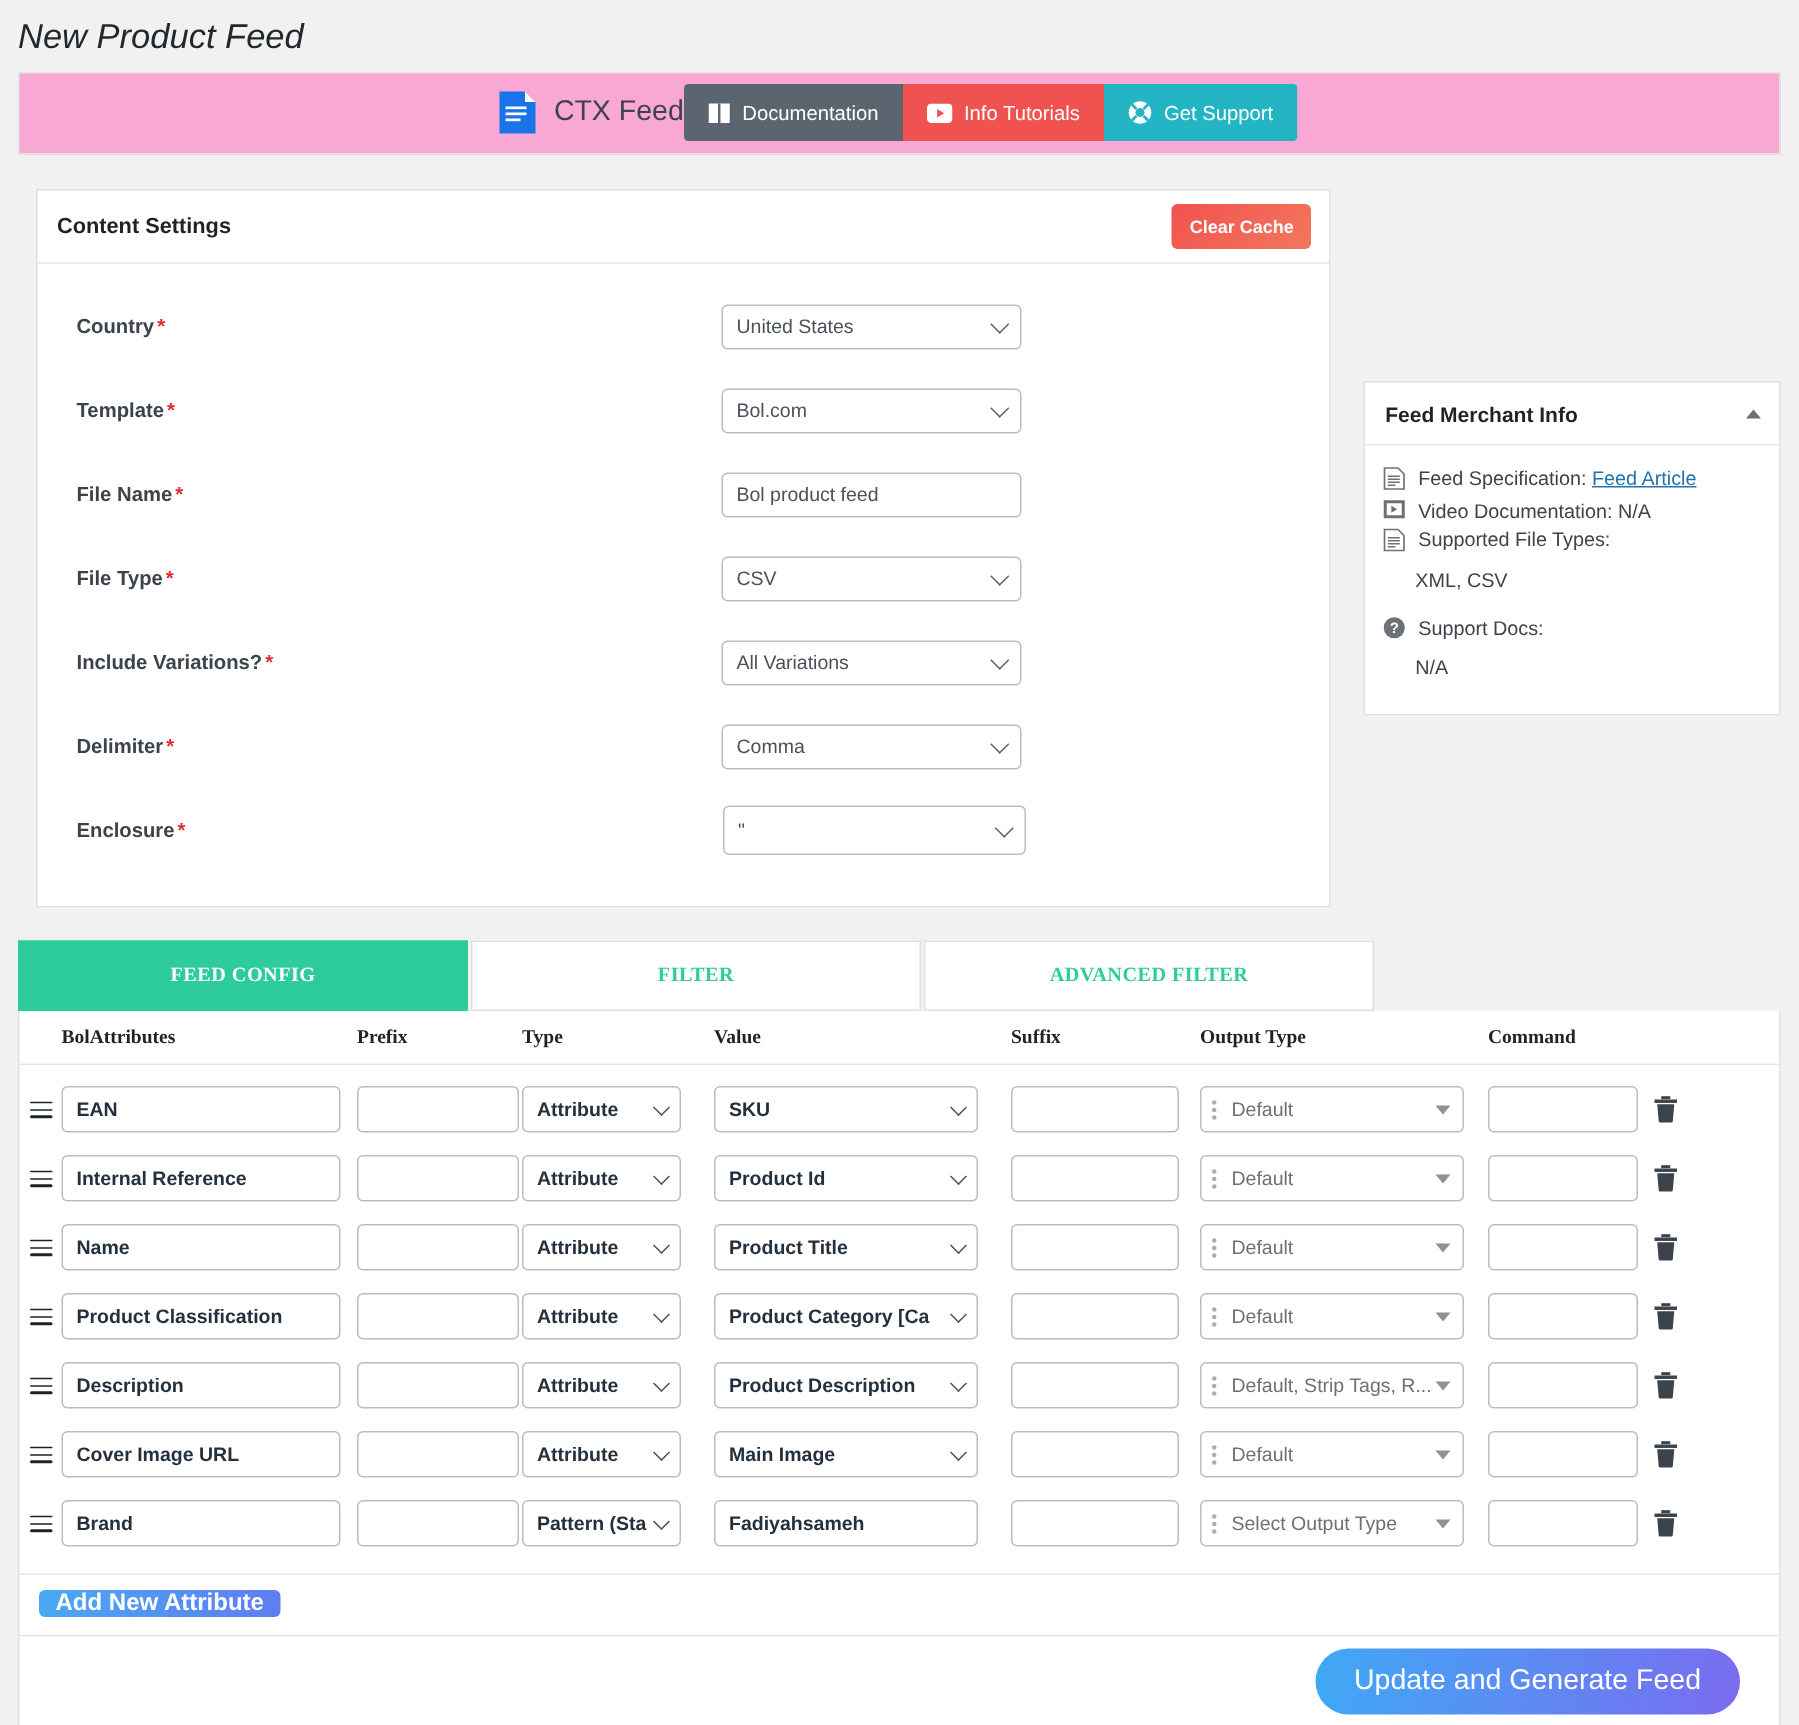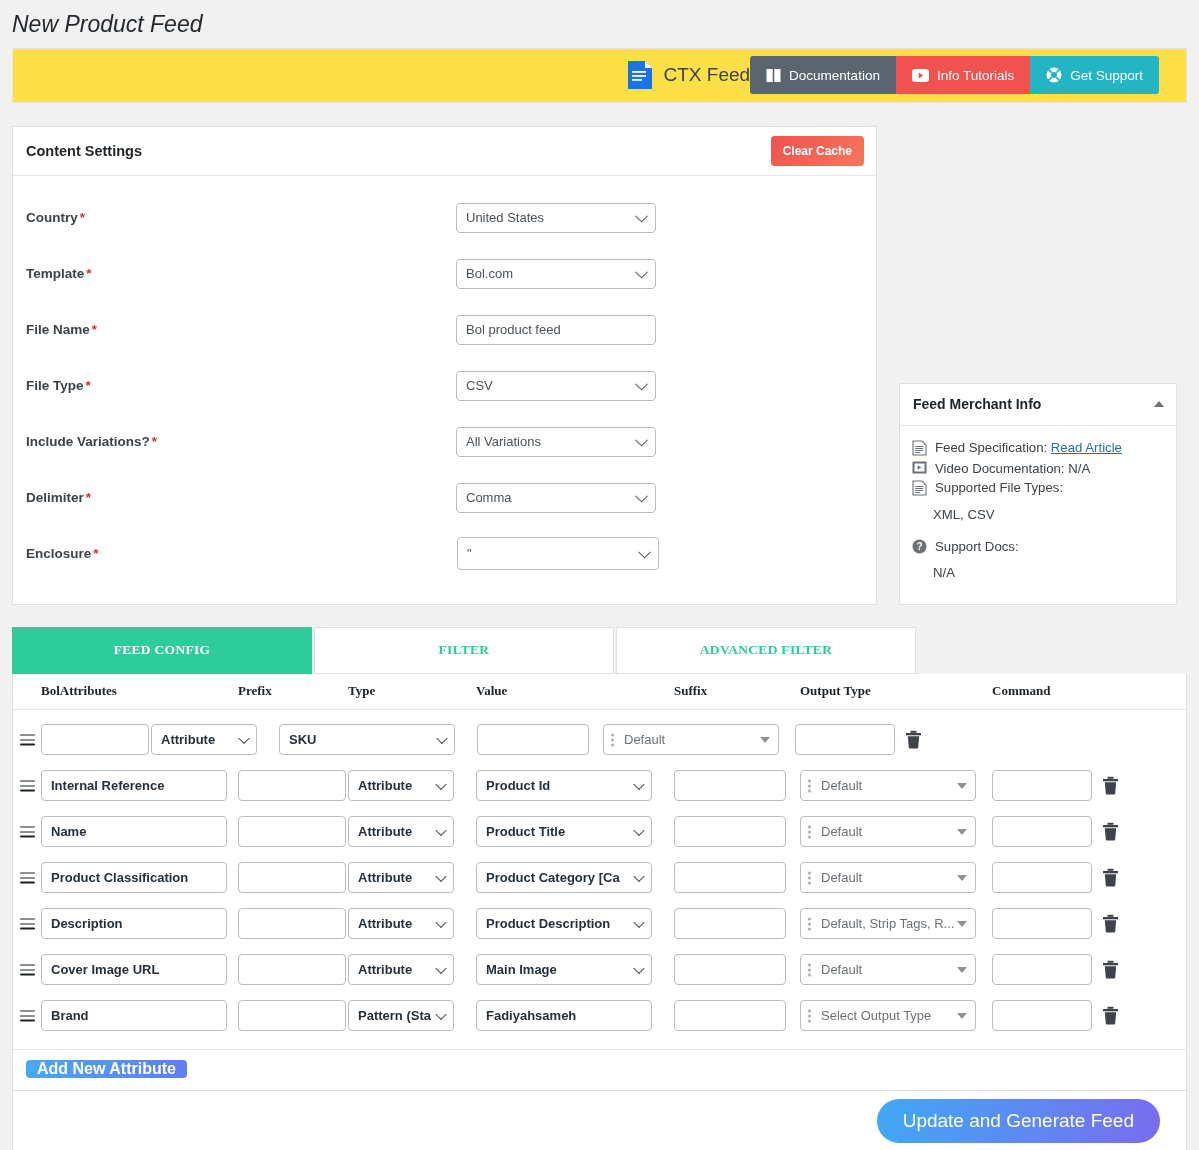--- a/index.html
+++ b/index.html
@@ -17,50 +17,50 @@
     font-weight: 400;
     color: #23282d;
     padding: 10px 0 8px 12px;
     line-height: 1.3;
     font-style: italic;
   }
 
   
   .brand-bar {
     margin: 0 12px;
-    background: #fde047;
+    background: #f9a8d4;
     border: 1px solid #e2e4e7;
     height: 55px;
     display: flex;
     align-items: center;
-    justify-content: flex-end;
-    padding: 0 27px 0 14px;
+    justify-content: center;
+    padding: 0 16px 0 14px;
   }
   .brand-left { display: flex; align-items: center; gap: 11px; }
   .brand-name { font-size: 19px; color: #3c434a; font-weight: 400; }
   .doc-icon { width: 26px; height: 30px; display: block; }
 
   .help-group { display: flex; border-radius: 3px; overflow: hidden; }
   .help-btn {
     display: flex; align-items: center; gap: 8px;
     height: 38px; padding: 0 16px;
     color: #fff; font-size: 13.5px; font-weight: 400;
     cursor: pointer; white-space: nowrap;
   }
   .help-btn svg { display:block; }
   .help-doc { background: #5b6570; }
   .help-vid { background: #f0534f; }
   .help-sup { background: #23b5c4; }
 
   
   .mid {
     display: flex;
-    align-items: flex-end;
+    align-items: center;
     gap: 22px;
-    margin: 23px 12px 0 12px;
+    margin: 23px 12px 0 24px;
   }
   .panel {
     background: #fff;
     border: 1px solid #e0e0e0;
   }
   .content-settings { width: 865px; }
   .panel-head {
     height: 49px;
     border-bottom: 1px solid #e6e6e6;
     display: flex; align-items: center; justify-content: space-between;
@@ -70,21 +70,21 @@
     margin: 0; font-size: 14.5px; font-weight: bold; color: #1d2327;
   }
   .clear-cache {
     background: linear-gradient(135deg,#ef5350 0%,#f4775b 100%);
     color: #fff; border: none; border-radius: 4px;
     font-size: 12px; font-weight: bold;
     padding: 8px 12px; cursor: pointer;
     font-family: "Liberation Sans", sans-serif;
   }
 
-  .form-body { padding: 14px 0 22px 0; }
+  .form-body { padding: 14px 0 22px 13px; }
   .form-row {
     display: flex; align-items: center;
     padding: 0 13px;
     height: 56px;
   }
   .form-row label {
     width: 430px;
     font-size: 13.5px; font-weight: bold; color: #3c434a;
   }
   .req { color: #e02b2b; font-weight: bold; margin-left: 2px; }
@@ -409,21 +409,21 @@
               <g fill="#6b7177">
                 <rect x="3.2" y="6" width="8" height="1"></rect>
                 <rect x="3.2" y="8" width="8" height="1"></rect>
                 <rect x="3.2" y="10" width="8" height="1"></rect>
                 <rect x="3.2" y="12" width="5" height="1"></rect>
               </g>
             </svg>
           </span>
           <span>
             <span>Feed Specification:</span>
-            <a href="#">Read Article</a>
+            <a href="#">Feed Article</a>
           </span>
         </div>
       </div>
 
       <div>
         <div class="merch-line">
           <span class="mi">
             <svg width="15" height="13" viewBox="0 0 15 13">
               <rect x="0.5" y="0.5" width="14" height="12" fill="#6b7177"></rect>
               <rect x="2.5" y="2.5" width="10" height="8" fill="#fff"></rect>
@@ -494,20 +494,23 @@
     </div>
 
     <div class="rows">
 
       <div class="trow">
         <span class="drag">
             <i></i>
             <i></i>
             <i></i>
           </span>
+        <div class="cell c-attr">
+            <div class="fld w-attr">EAN</div>
+          </div>
         <div class="cell c-prefix">
             <div class="fld w-prefix"></div>
           </div>
         <div class="cell c-type">
             <div class="fld sel w-type">
               <span>Attribute</span>
               <span class="caret2"></span>
             </div>
           </div>
         <div class="cell c-value">

